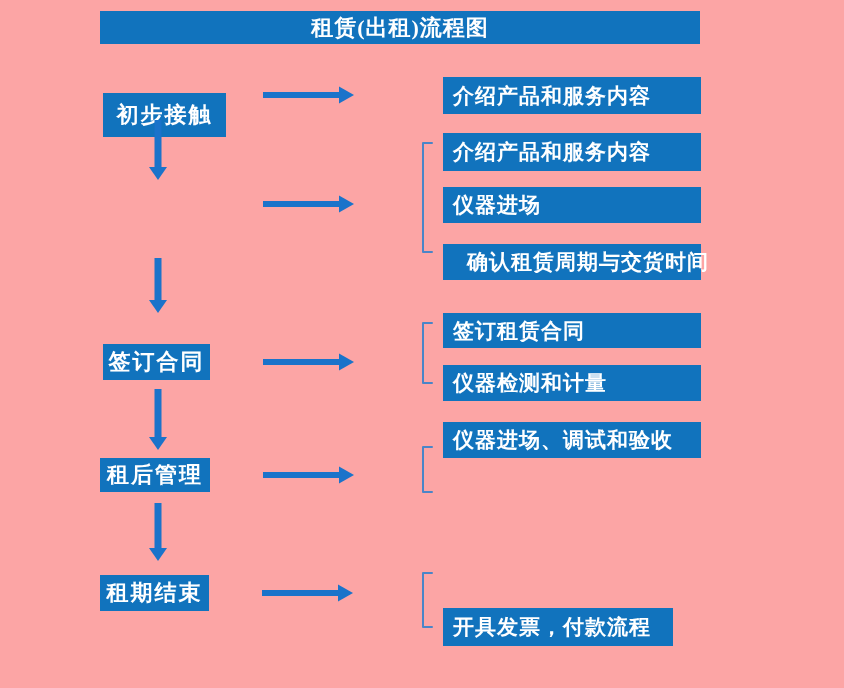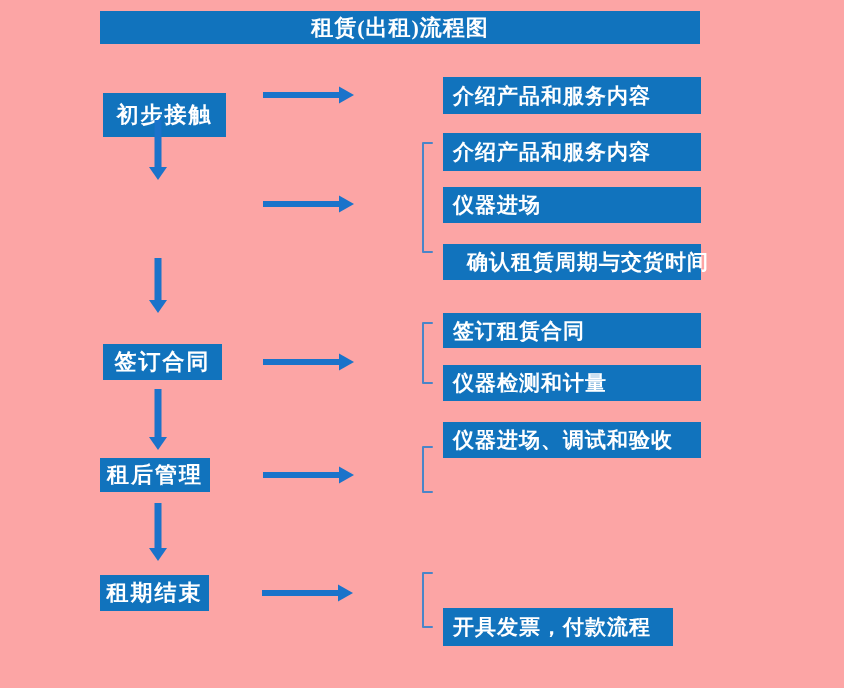--- a/index.html
+++ b/index.html
@@ -32,21 +32,21 @@
   .bracket{stroke:var(--bracket-blue,#4a85c8);stroke-width:2;fill:none;stroke-linejoin:round;stroke-linecap:round;}
 </style>
 </head>
 <body>
 
 <div class="canvas">
 
   <div class="bar title" style="left:100px;top:11px;width:600px;height:33px;">租赁(出租)流程图</div>
 
   <div class="bar step" style="left:103px;top:93px;width:123px;height:44px;">初步接触</div>
-  <div class="bar step" style="left:103px;top:344px;width:119px;height:36px;">签订合同</div>
+  <div class="bar step" style="left:103px;top:344px;width:107px;height:36px;">签订合同</div>
   <div class="bar step" style="left:100px;top:458px;width:110px;height:34px;">租后管理</div>
   <div class="bar step" style="left:100px;top:575px;width:109px;height:36px;">租期结束</div>
 
   <div class="bar detail" style="left:443px;top:77px;width:258px;height:37px;">介绍产品和服务内容</div>
 
   <div class="bar detail" style="left:443px;top:133px;width:258px;height:38px;">介绍产品和服务内容</div>
   <div class="bar detail" style="left:443px;top:187px;width:258px;height:36px;">仪器进场</div>
   <div class="bar detail" style="left:443px;top:244px;width:258px;height:36px;padding-left:24px;">确认租赁周期与交货时间</div>
 
   <div class="bar detail" style="left:443px;top:365px;width:258px;height:36px;">仪器检测和计量</div>

